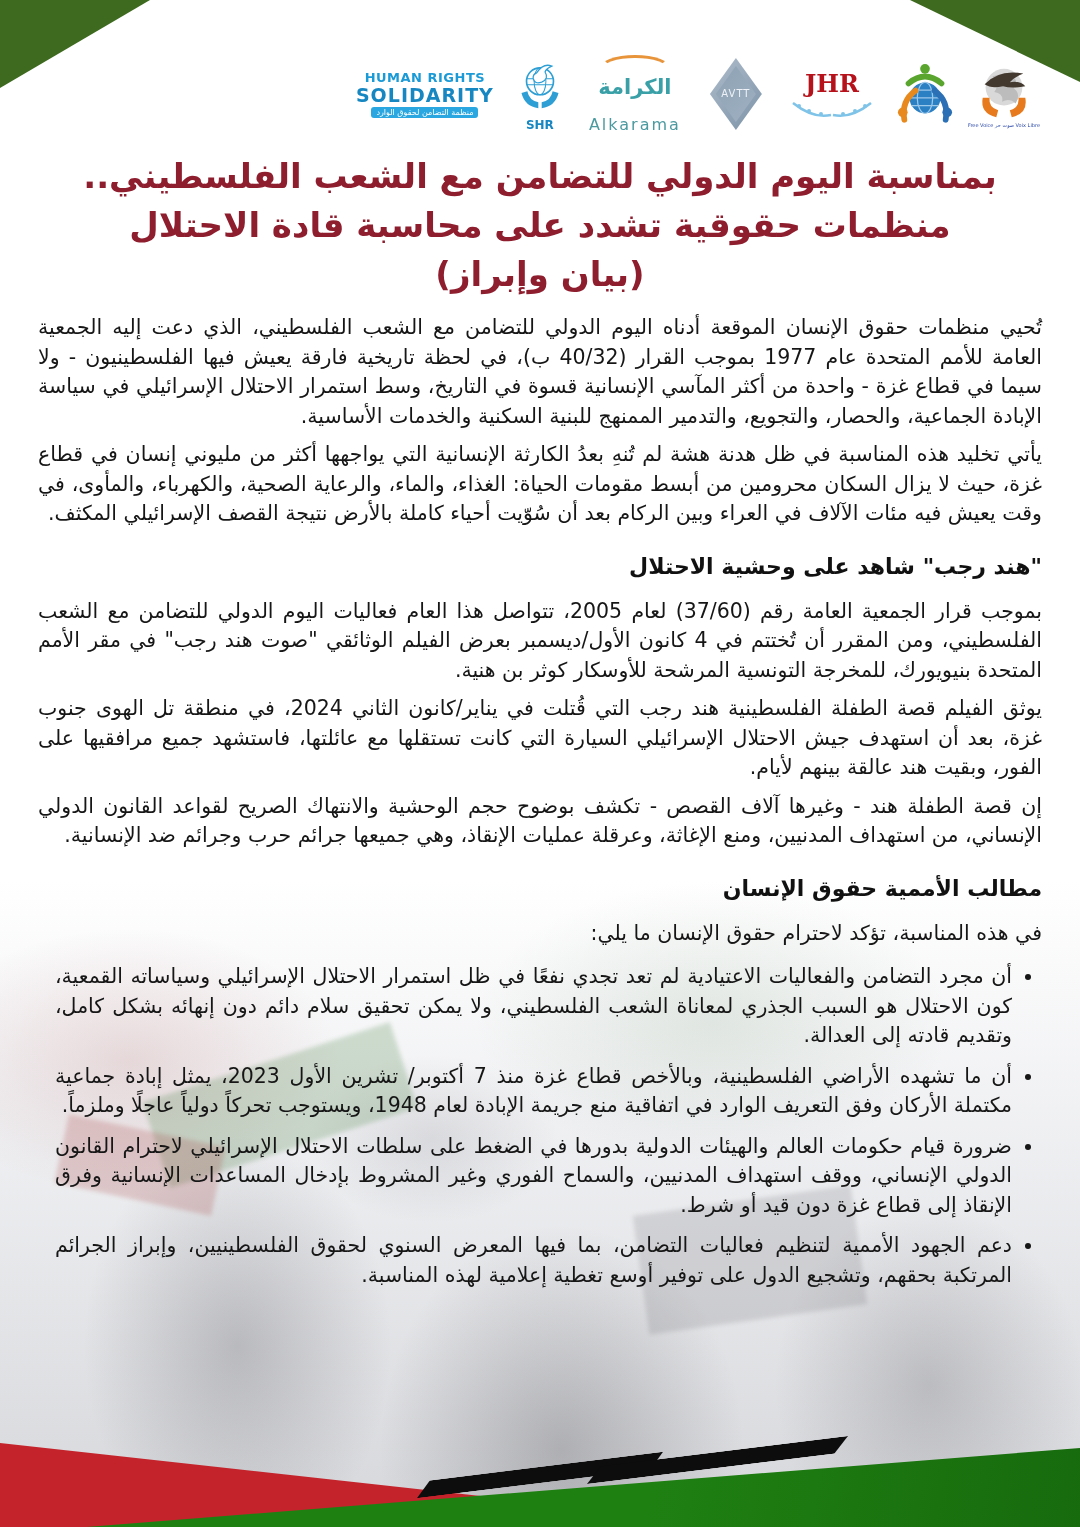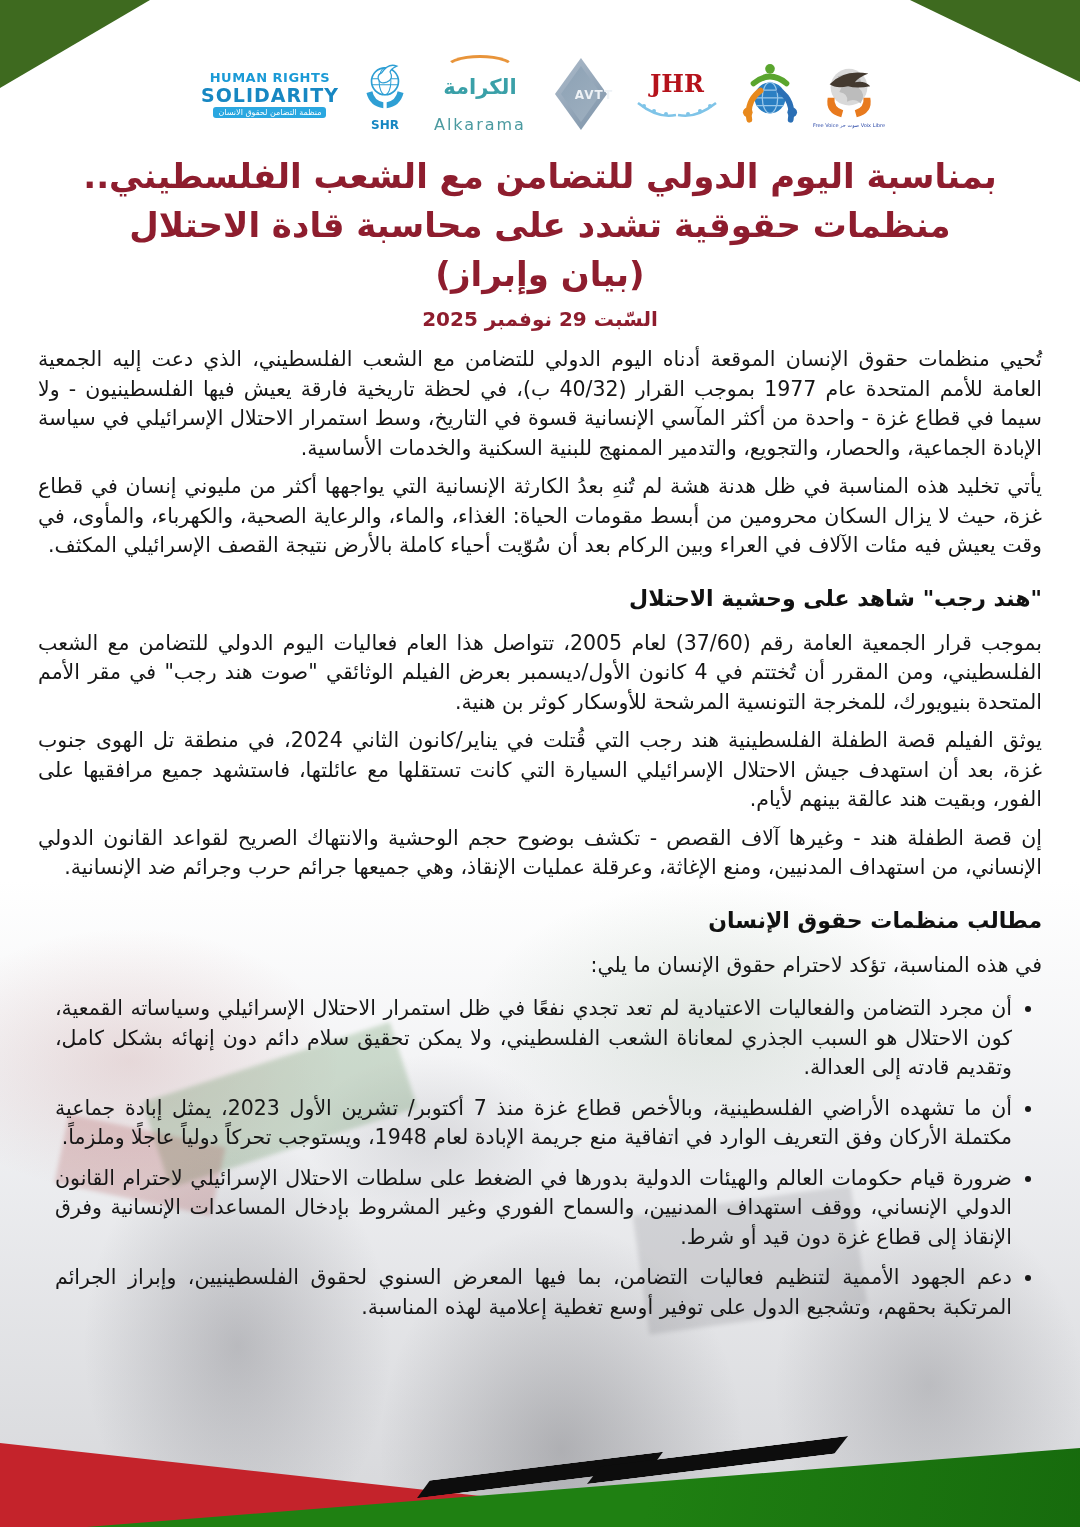--- a/index.html
+++ b/index.html
@@ -34,42 +34,42 @@
   .green-wedge{position:absolute;left:0;right:0;bottom:0;height:79px;
     background:linear-gradient(100deg,#1f8012 60%,#176b0d 100%);
     clip-path:polygon(100% 0,100% 100%,8% 100%);}
   .black-stripe-a{position:absolute;left:415px;top:40px;width:250px;height:16px;background:#0d0d0d;
     transform:rotate(-7deg);clip-path:polygon(6% 0,100% 0,94% 100%,0 100%);}
   .black-stripe-b{position:absolute;left:585px;top:25px;width:265px;height:16px;background:#0d0d0d;
     transform:rotate(-7deg);clip-path:polygon(6% 0,100% 0,94% 100%,0 100%);}
   
   .content{position:relative;z-index:2;}
   
-  .logos{display:flex;align-items:center;justify-content:center;gap:14px;
+  .logos{display:flex;align-items:center;justify-content:flex-end;gap:14px;
     margin:52px 40px 0 40px;height:84px;direction:ltr;}
   .logo{display:flex;flex-direction:column;align-items:center;justify-content:center;}
   .hrs-word{width:150px;text-align:center;}
   .hrs-l1{font-weight:bold;font-size:13px;color:#1a9ad6;letter-spacing:.5px;line-height:14px;}
   .hrs-l2{font-weight:bold;font-size:19px;color:#1787c2;letter-spacing:1px;line-height:20px;}
   .hrs-band{background:#2aa7e0;color:#fff;font-size:8px;border-radius:3px;padding:1px 5px;margin-top:2px;direction:rtl;}
   .shr-label{color:#1787c2;font-weight:bold;font-size:12px;margin-top:-2px;}
   .alk{width:110px;text-align:center;}
   .alk-arc{width:66px;height:22px;margin:0 auto;border:3px solid transparent;border-top-color:#e8943a;border-radius:50%;}
   .alk-ar{color:#3aa0a8;font-size:21px;font-weight:bold;line-height:20px;margin-top:-6px;}
   .alk-en{color:#4b9aa0;font-size:16px;letter-spacing:2px;margin-top:18px;direction:ltr;}
   .avtt{position:relative;width:64px;height:76px;}
   .avtt-diamond{position:absolute;left:6px;top:2px;width:52px;height:72px;
     background:linear-gradient(135deg,#aebccb,#76markdown8aa0,#7d93a8);
     background:linear-gradient(135deg,#aebccb,#7d93a8);
     clip-path:polygon(50% 0,100% 50%,50% 100%,0 50%);}
   .avtt-inner{position:absolute;left:12px;top:10px;width:40px;height:56px;
     background:linear-gradient(315deg,#9fb0c0,#8da2b5);
     clip-path:polygon(50% 0,100% 50%,50% 100%,0 50%);}
-  .avtt-label{position:absolute;left:13px;top:32px;width:64px;text-align:center;
-    color:#eef2f6;font-size:12px;font-weight:bold;letter-spacing:1px;}
+  .avtt-label{position:absolute;left:0;top:32px;width:64px;text-align:center;
+    color:#eef2f6;font-size:10px;font-weight:normal;letter-spacing:1px;}
   .jhr{width:100px;text-align:center;}
   .jhr-word{font-family:"DejaVu Serif",serif;font-weight:bold;font-size:24px;color:#b5121b;line-height:30px;}
   .gfig svg,.shr svg,.fv svg{display:block;}
   .fv-caption{font-size:5px;color:#2b49a8;white-space:nowrap;margin-top:1px;}
   
   .title{margin:16px 60px 0 60px;text-align:center;color:#8e1d2e;font-weight:bold;
     font-size:34px;line-height:49px;}
   .date{margin-top:8px;text-align:center;color:#8e1d2e;font-weight:bold;font-size:20px;}
   
   .body{margin:14px 38px 0 38px;color:#161616;font-size:20.5px;line-height:29.5px;text-align:justify;}
@@ -96,21 +96,21 @@
     <div class="black-stripe-a"></div>
     <div class="black-stripe-b"></div>
   </div>
 
   <div class="content">
 
     <div class="logos">
       <div class="logo hrs-word">
         <div class="hrs-l1">HUMAN RIGHTS</div>
         <div class="hrs-l2">SOLIDARITY</div>
-        <div class="hrs-band">منظمة التضامن لحقوق الانسان</div>
+        <div class="hrs-band">منظمة التضامن لحقوق الوارد</div>
       </div>
       <div class="logo shr">
         <svg width="52" height="64" viewBox="0 0 60 76">
           <circle cx="30" cy="30" r="16" fill="none" stroke="#2e9fd4" stroke-width="2"></circle>
           <ellipse cx="30" cy="30" rx="7" ry="16" fill="none" stroke="#2e9fd4" stroke-width="1.2"></ellipse>
           <path d="M14 27 h32 M14 34 h32" stroke="#2e9fd4" stroke-width="1.2"></path>
           <path d="M26 20 q8 -12 18 -8 q-7 3 -8 7 q5 8 -4 12 q-8 3 -10 -4 q-1 -5 4 -7 z" fill="#ffffff" stroke="#2e9fd4" stroke-width="1.5"></path>
           <path d="M8 44 q4 16 20 18 l0 -7 q-11 -2 -13 -13 z" fill="#2e9fd4"></path>
           <path d="M52 44 q-4 16 -20 18 l0 -7 q11 -2 13 -13 z" fill="#2e9fd4"></path>
         </svg>
@@ -162,30 +162,29 @@
         </svg>
         <div class="fv-caption">Free Voice صوت حر Voix Libre</div>
       </div>
     </div>
 
     <div class="title">
       <div>بمناسبة اليوم الدولي للتضامن مع الشعب الفلسطيني..</div>
       <div>منظمات حقوقية تشدد على محاسبة قادة الاحتلال</div>
       <div>(بيان وإبراز)</div>
     </div>
-    <div class="date">السّبت  29 نوفمبر 2025</div>
 
     <div class="body">
       <p>تُحيي منظمات حقوق الإنسان الموقعة أدناه اليوم الدولي للتضامن مع الشعب الفلسطيني، الذي دعت إليه الجمعية العامة للأمم المتحدة عام 1977 بموجب القرار (40/32 ب)، في لحظة تاريخية فارقة يعيش فيها الفلسطينيون - ولا سيما في قطاع غزة - واحدة من أكثر المآسي الإنسانية قسوة في التاريخ، وسط استمرار الاحتلال الإسرائيلي في سياسة الإبادة الجماعية، والحصار، والتجويع، والتدمير الممنهج للبنية السكنية والخدمات الأساسية.</p>
       <p>يأتي تخليد هذه المناسبة في ظل هدنة هشة لم تُنهِ بعدُ الكارثة الإنسانية التي يواجهها أكثر من مليوني إنسان في قطاع غزة، حيث لا يزال السكان محرومين من أبسط مقومات الحياة: الغذاء، والماء، والرعاية الصحية، والكهرباء، والمأوى، في وقت يعيش فيه مئات الآلاف في العراء وبين الركام بعد أن سُوّيت أحياء كاملة بالأرض نتيجة القصف الإسرائيلي المكثف.</p>
       <h2>"هند رجب" شاهد على وحشية الاحتلال</h2>
       <p>بموجب قرار الجمعية العامة رقم (37/60) لعام 2005، تتواصل هذا العام فعاليات اليوم الدولي للتضامن مع الشعب الفلسطيني، ومن المقرر أن تُختتم في 4 كانون الأول/ديسمبر بعرض الفيلم الوثائقي "صوت هند رجب" في مقر الأمم المتحدة بنيويورك، للمخرجة التونسية المرشحة للأوسكار كوثر بن هنية.</p>
       <p>يوثق الفيلم قصة الطفلة الفلسطينية هند رجب التي قُتلت في يناير/كانون الثاني 2024، في منطقة تل الهوى جنوب غزة، بعد أن استهدف جيش الاحتلال الإسرائيلي السيارة التي كانت تستقلها مع عائلتها، فاستشهد جميع مرافقيها على الفور، وبقيت هند عالقة بينهم لأيام.</p>
       <p>إن قصة الطفلة هند - وغيرها آلاف القصص - تكشف بوضوح حجم الوحشية والانتهاك الصريح لقواعد القانون الدولي الإنساني، من استهداف المدنيين، ومنع الإغاثة، وعرقلة عمليات الإنقاذ، وهي جميعها جرائم حرب وجرائم ضد الإنسانية.</p>
-      <h2>مطالب منظمات حقوق الإنسان</h2>
+      <h2>مطالب الأممية حقوق الإنسان</h2>
       <p class="lead">في هذه المناسبة، تؤكد لاحترام حقوق الإنسان ما يلي:</p>
       <ul class="demands">
         <li>أن مجرد التضامن والفعاليات الاعتيادية لم تعد تجدي نفعًا في ظل استمرار الاحتلال الإسرائيلي وسياساته القمعية، كون الاحتلال هو السبب الجذري لمعاناة الشعب الفلسطيني، ولا يمكن تحقيق سلام دائم دون إنهائه بشكل كامل، وتقديم قادته إلى العدالة.</li>
         <li>أن ما تشهده الأراضي الفلسطينية، وبالأخص قطاع غزة منذ 7 أكتوبر/ تشرين الأول 2023، يمثل إبادة جماعية مكتملة الأركان وفق التعريف الوارد في اتفاقية منع جريمة الإبادة لعام 1948، ويستوجب تحركاً دولياً عاجلًا وملزماً.</li>
         <li>ضرورة قيام حكومات العالم والهيئات الدولية بدورها في الضغط على سلطات الاحتلال الإسرائيلي لاحترام القانون الدولي الإنساني، ووقف استهداف المدنيين، والسماح الفوري وغير المشروط بإدخال المساعدات الإنسانية وفرق الإنقاذ إلى قطاع غزة دون قيد أو شرط.</li>
         <li>دعم الجهود الأممية لتنظيم فعاليات التضامن، بما فيها المعرض السنوي لحقوق الفلسطينيين، وإبراز الجرائم المرتكبة بحقهم، وتشجيع الدول على توفير أوسع تغطية إعلامية لهذه المناسبة.</li>
       </ul>
     </div>
 
   </div>

